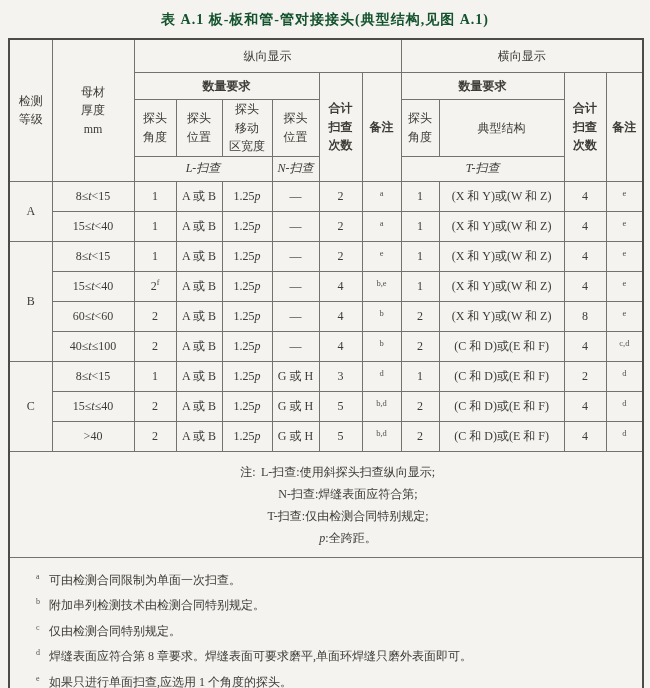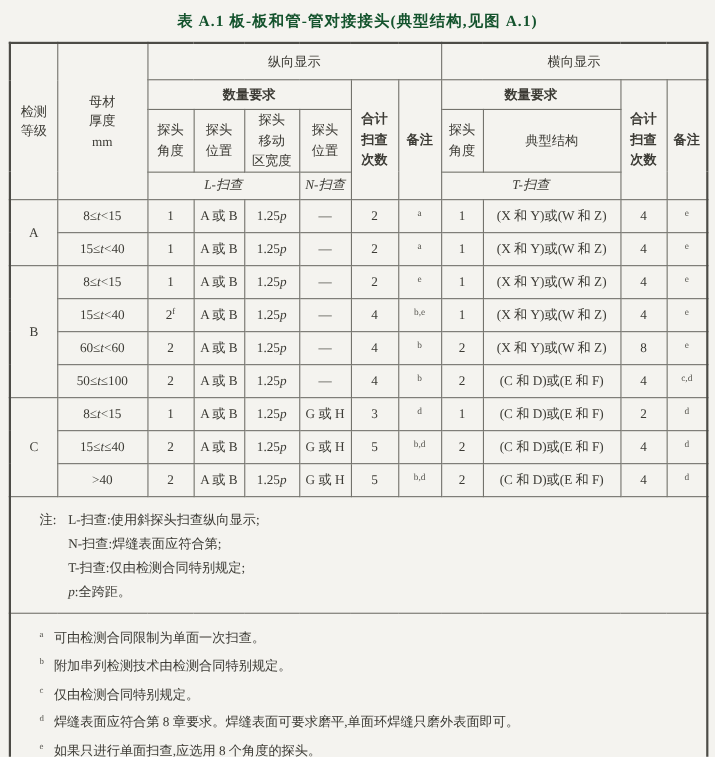--- a/index.html
+++ b/index.html
@@ -29,21 +29,21 @@
   td.rem{font-size:8.5px;color:#55544e;}
   td.rem span{position:relative;top:-3px;}
   tr.hrow1 td{height:32px;}
   tr.hrow2 td{height:26px;font-weight:bold;}
   tr.hrow3 td{height:48px;}
   tr.hrow4 td{height:24px;font-style:italic;}
   tr.drow td{height:29px;}
   td.notes,td.foot{
     text-align:left;vertical-align:top;font-size:12px;color:#3c3b35;
   }
-  td.notes{padding:9px 8px 8px 26px;}
+  td.notes{padding:9px 8px 8px 26px;text-align:center;}
   .note-line{line-height:22px;}
   .note-label{display:inline-block;width:26px;}
   .note-cont{padding-left:26px;}
   td.foot{padding:8px 8px 6px 26px;}
   .fn{line-height:21.5px;}
   .fn sup{font-size:8px;display:inline-block;width:13px;vertical-align:super;color:#55544e;}
 </style>
 </head>
 <body>
 
@@ -172,21 +172,21 @@
     <td><span>1.25</span><i>p</i></td>
     <td>—</td>
     <td>4</td>
     <td class="rem"><span>b</span></td>
     <td>2</td>
     <td>(X 和 Y)或(W 和 Z)</td>
     <td>8</td>
     <td class="rem"><span>e</span></td>
   </tr>
   <tr class="drow">
-    <td><span>50≤</span><i>t</i><span>≤100</span></td>
+    <td><span>40≤</span><i>t</i><span>≤100</span></td>
     <td><span>2</span><sup class="s"></sup></td>
     <td>A 或 B</td>
     <td><span>1.25</span><i>p</i></td>
     <td>—</td>
     <td>4</td>
     <td class="rem"><span>b</span></td>
     <td>2</td>
     <td>(C 和 D)或(E 和 F)</td>
     <td>4</td>
     <td class="rem"><span>c,d</span></td>
@@ -241,18 +241,18 @@
       <div class="note-line note-cont"><i>p</i><span>:全跨距。</span></div>
     </td>
   </tr>
 
   <tr>
     <td colspan="12" class="foot">
       <div class="fn"><sup>a</sup><span>可由检测合同限制为单面一次扫查。</span></div>
       <div class="fn"><sup>b</sup><span>附加串列检测技术由检测合同特别规定。</span></div>
       <div class="fn"><sup>c</sup><span>仅由检测合同特别规定。</span></div>
       <div class="fn"><sup>d</sup><span>焊缝表面应符合第 8 章要求。焊缝表面可要求磨平,单面环焊缝只磨外表面即可。</span></div>
-      <div class="fn"><sup>e</sup><span>如果只进行单面扫查,应选用 8 个角度的探头。</span></div>
+      <div class="fn"><sup>e</sup><span>如果只进行单面扫查,应选用 1 个角度的探头。</span></div>
 
     </td>
   </tr>
 </tbody>
   </table>
 
 </body></html>

